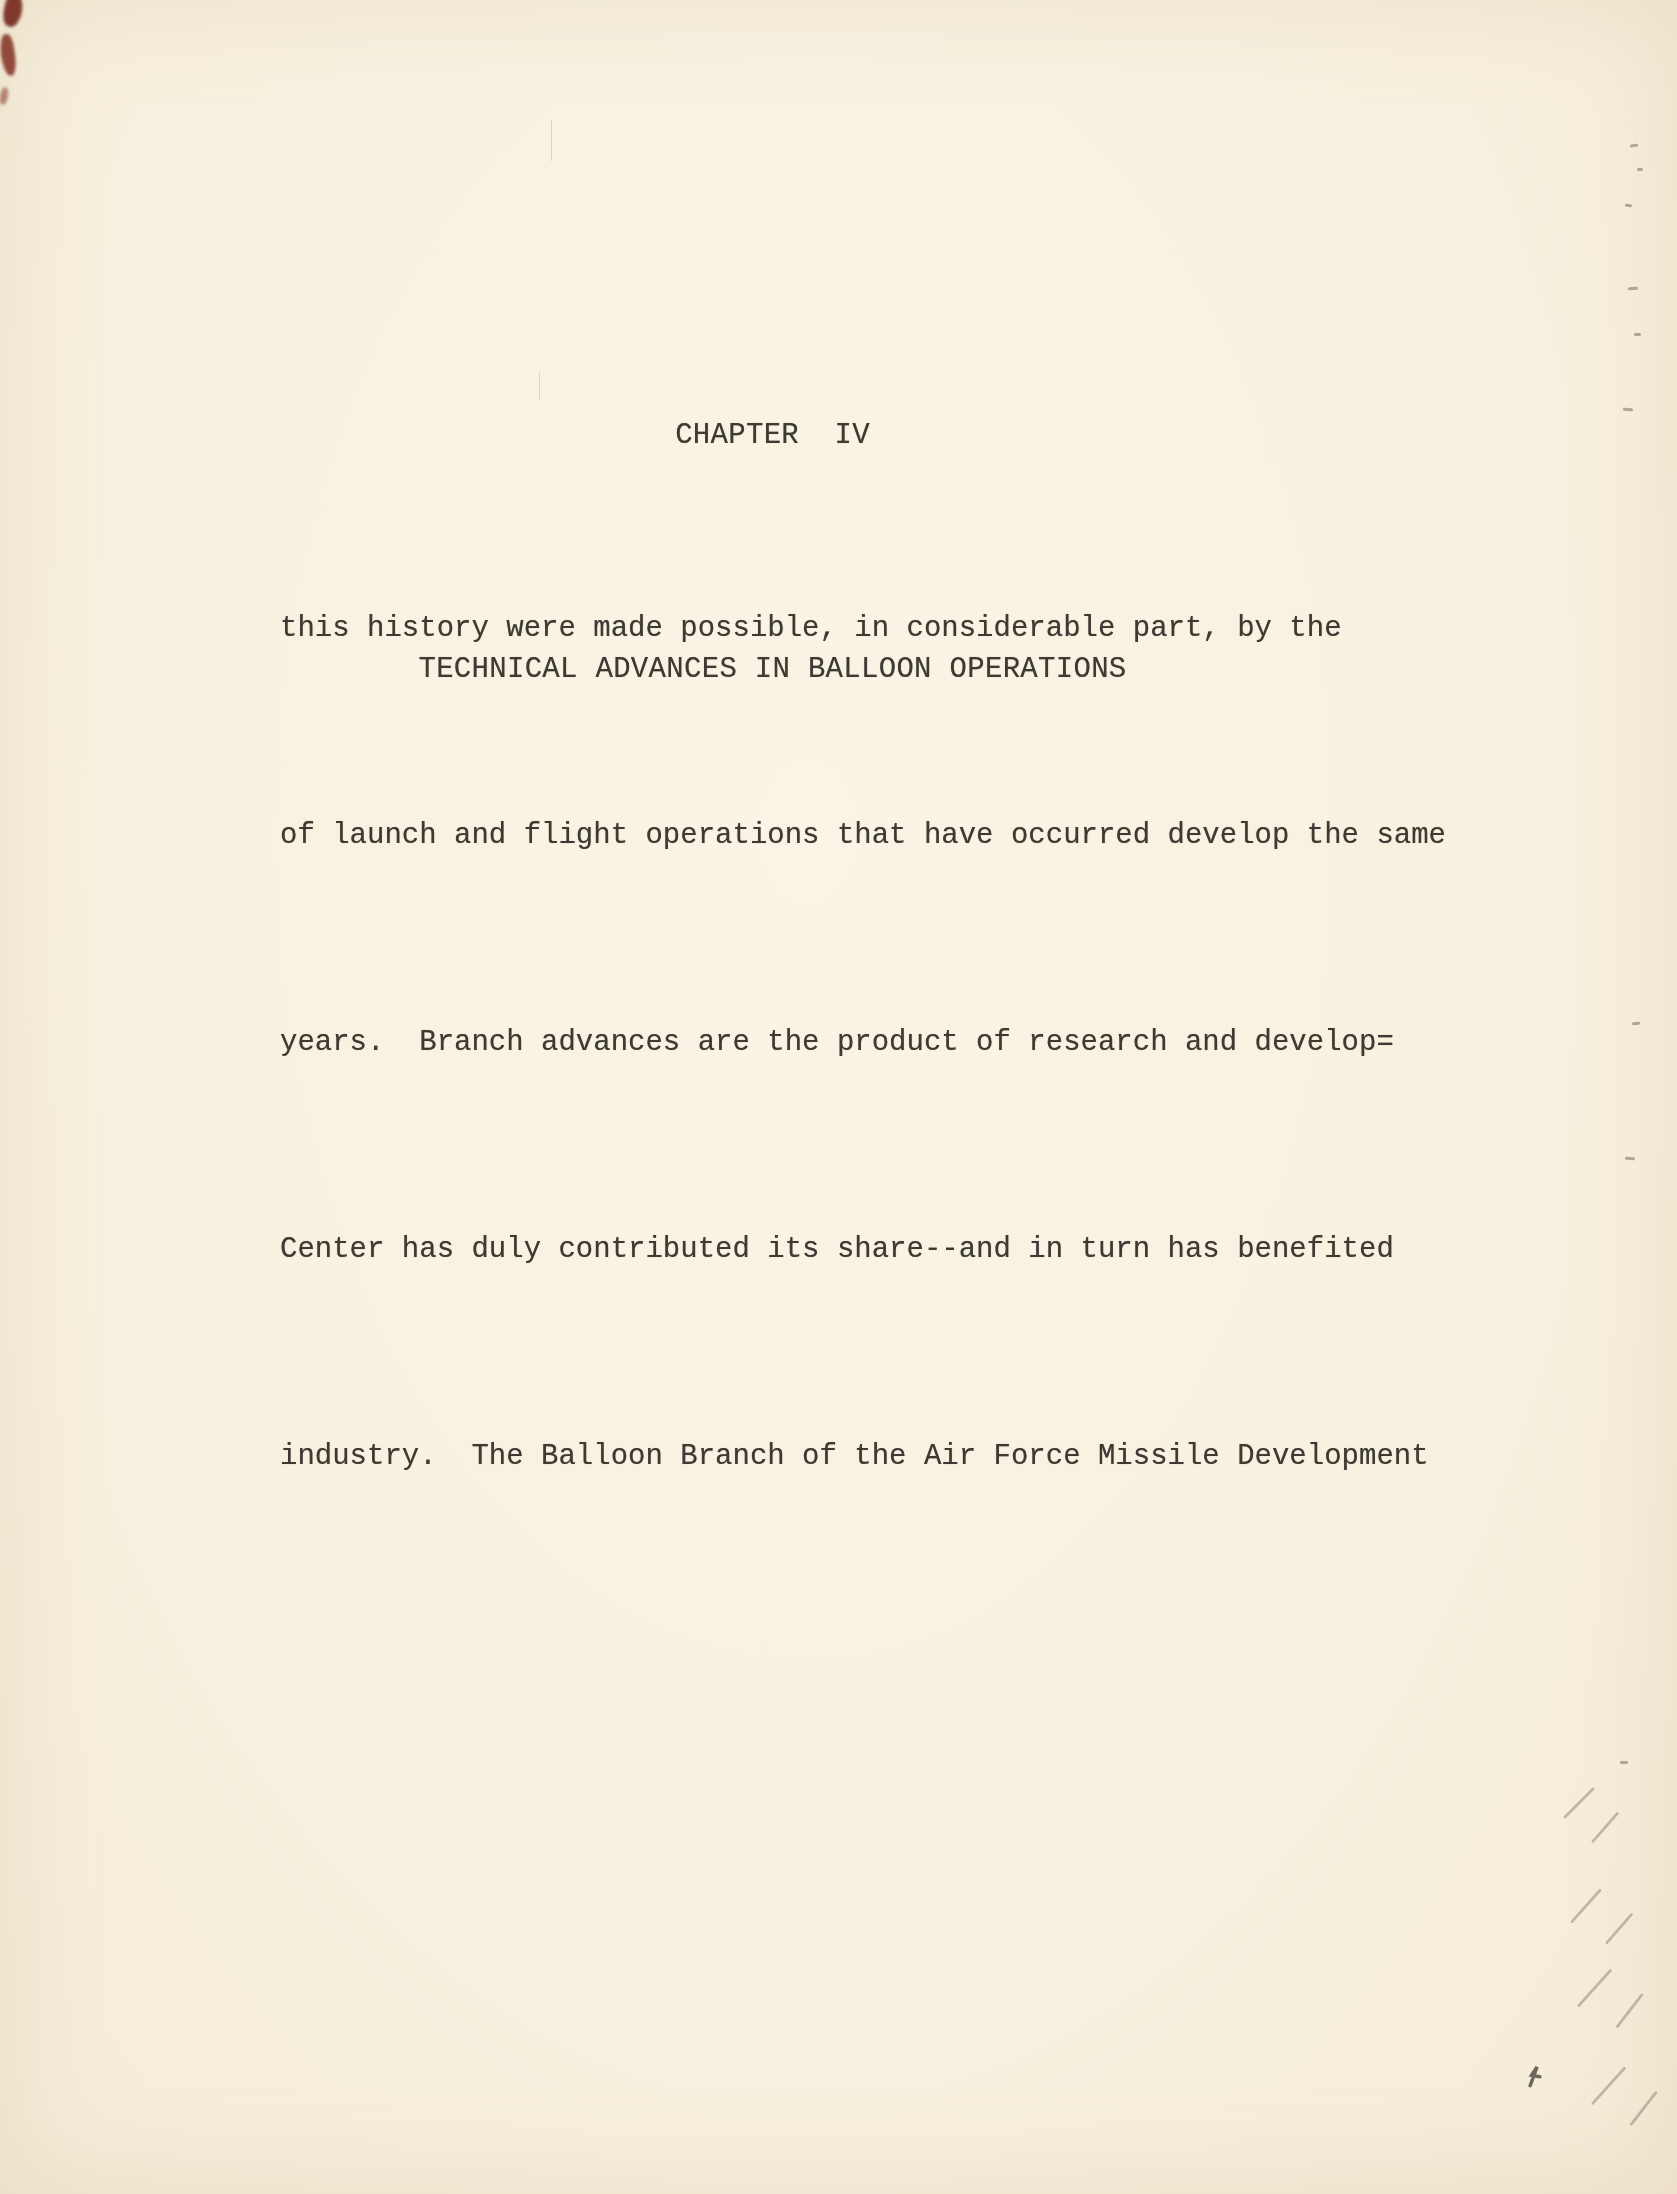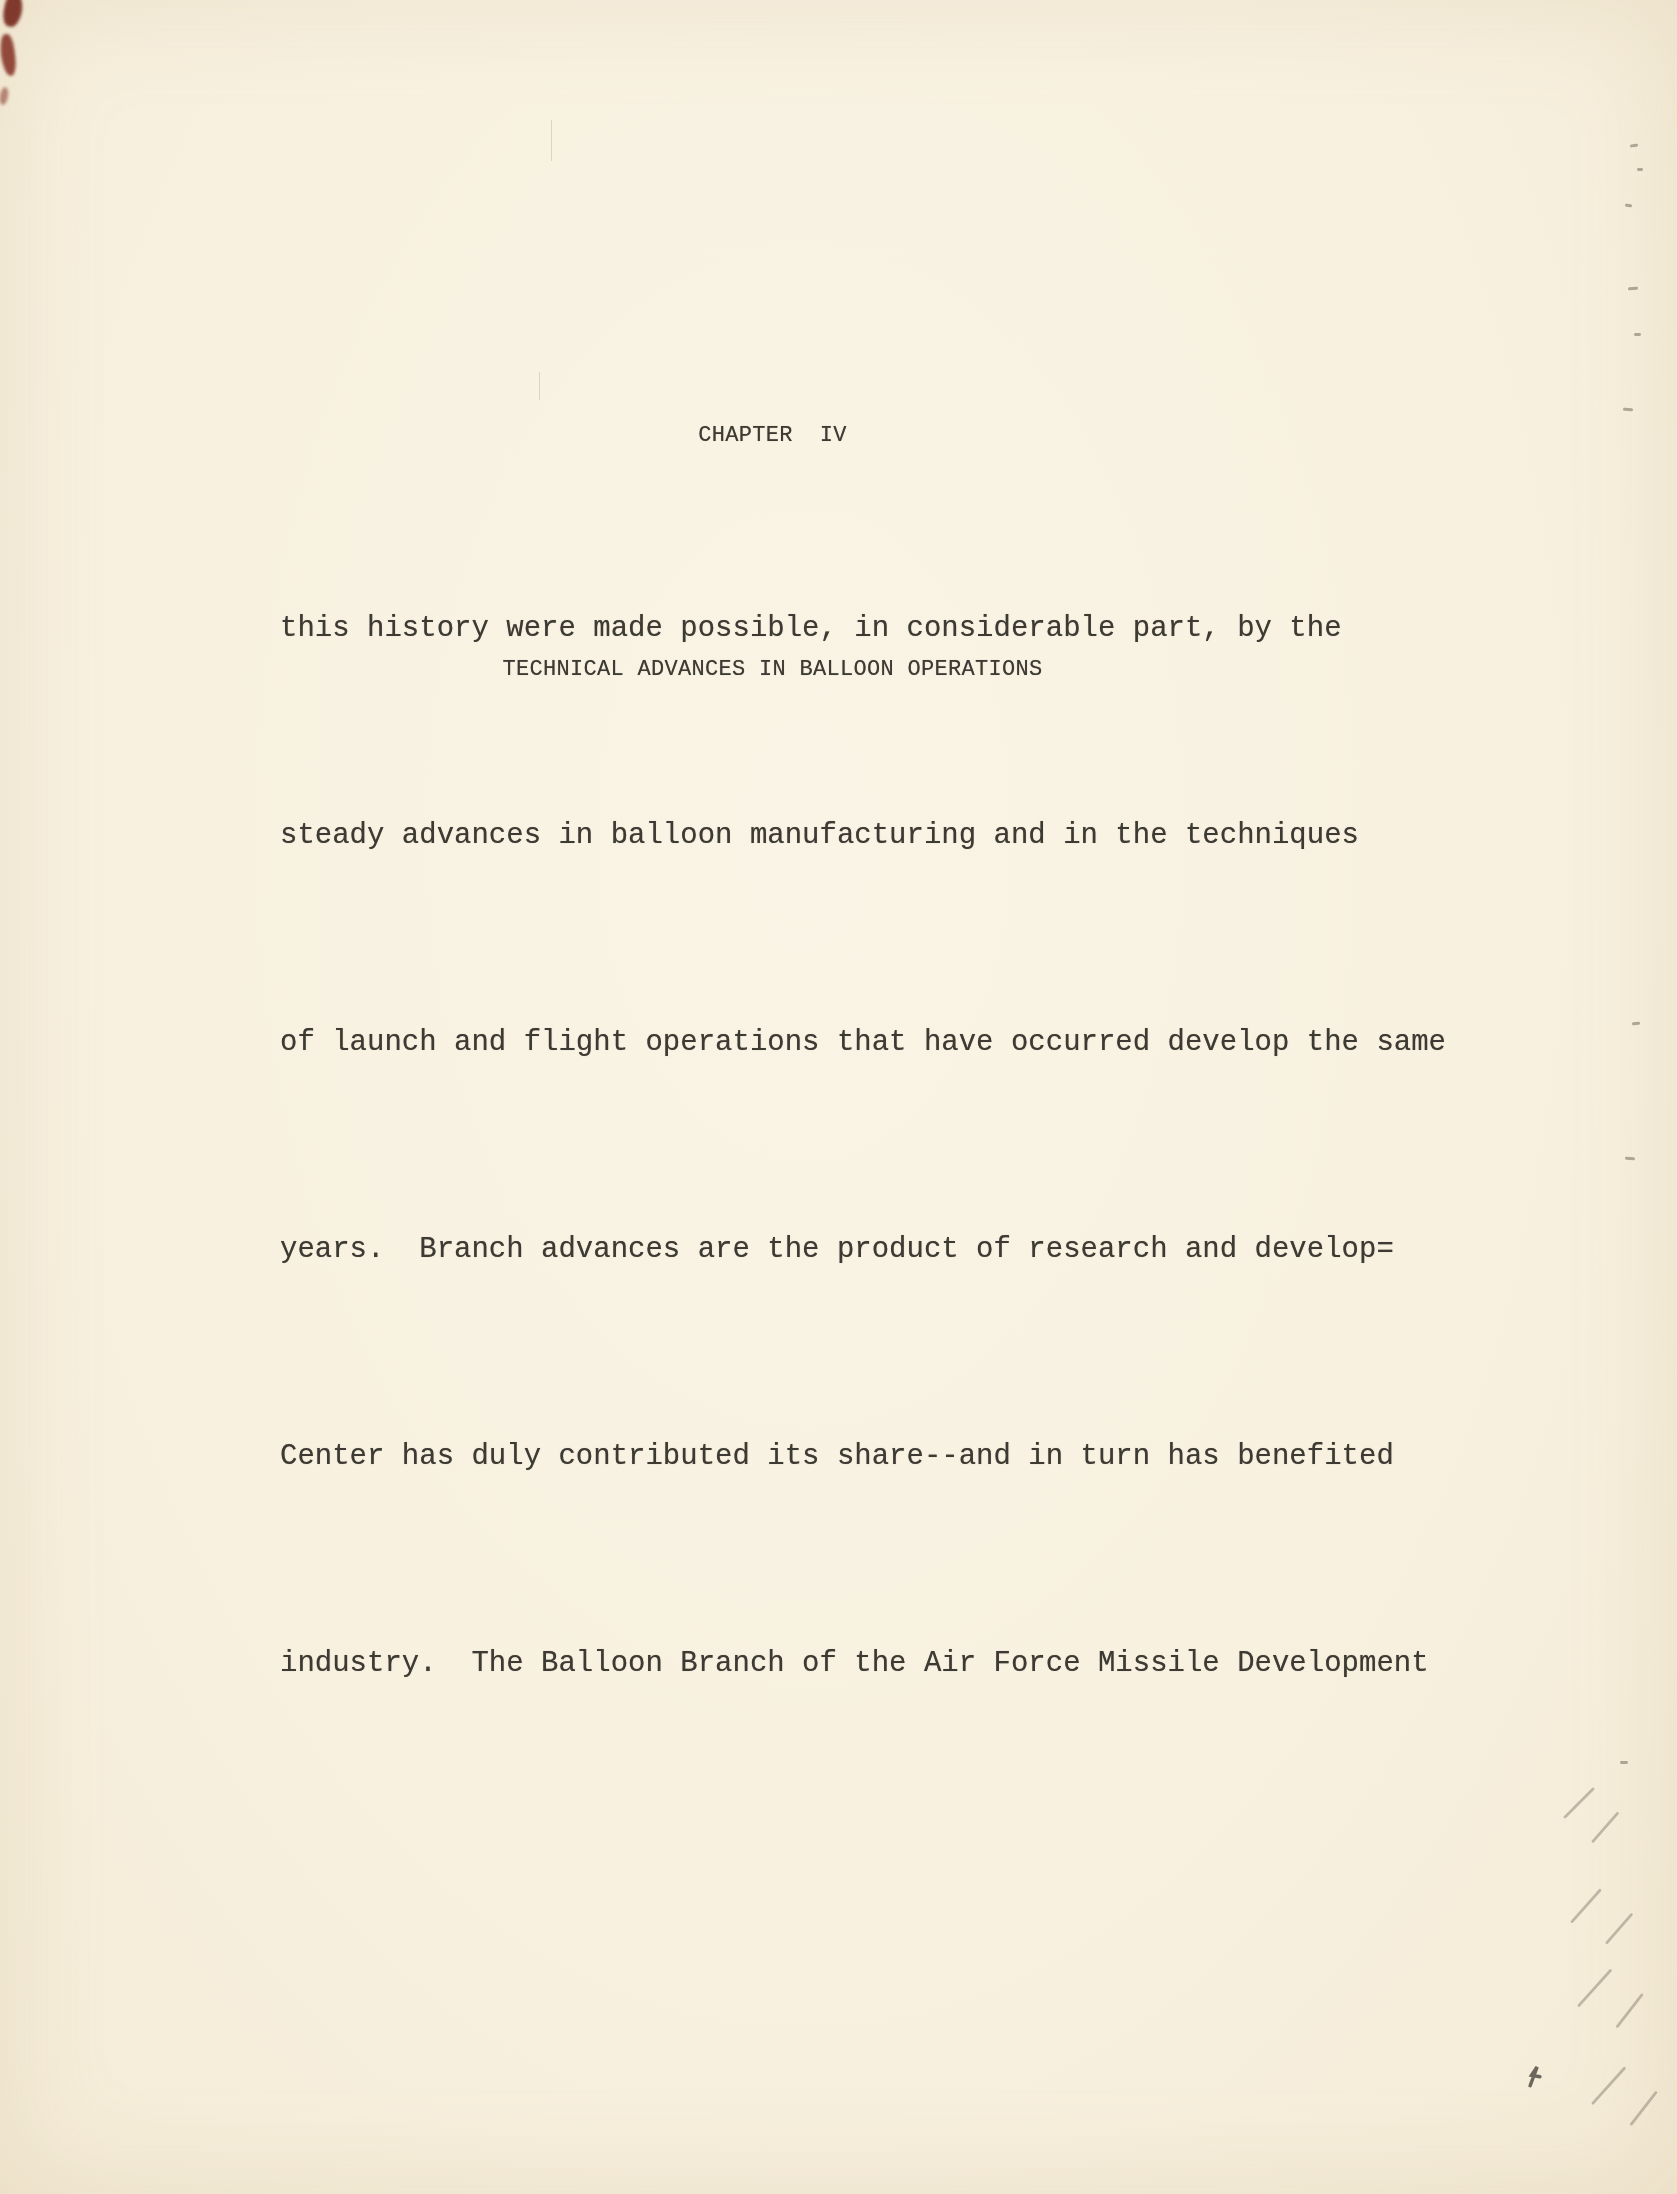--- a/index.html
+++ b/index.html
@@ -16,21 +16,21 @@
     box-shadow: inset 0 0 112px rgba(180, 150, 100, 0.16);
     font-family: "Liberation Mono", "DejaVu Sans Mono", monospace;
     color: #3d3a33;
   }
   .titles {
     position: absolute;
     left: 280px;
     top: 241px;
     width: 985px;
     text-align: center;
-    font-size: 22px;
+    font-size: 29px;
     line-height: 78px;
     white-space: pre;
     letter-spacing: 0.3px;
     text-shadow: 0 0 0.7px rgba(58, 54, 46, 0.55);
   }
   .body-block {
     position: absolute;
     left: 280px;
     top: 456px;
     font-size: 29px;
@@ -96,21 +96,20 @@
 
 <div class="sheet">
 
   <div class="titles">
     <div class="chapter">CHAPTER  IV</div>
     <div class="doc-title">TECHNICAL ADVANCES IN BALLOON OPERATIONS</div>
   </div>
 
   <div class="body-block">
     <div class="line">this history were made possible, in considerable part, by the</div>
-    <div class="line">steady advances in balloon manufacturing and in the techniques</div>
     <div class="line">of launch and flight operations that have occurred develop the same</div>
     <div class="line">years.  Branch advances are the product of research and develop=</div>
     <div class="line">Center has duly contributed its share--and in turn has benefited</div>
     <div class="line">industry.  The Balloon Branch of the Air Force Missile Development</div>
     
     
     
     
     
     

